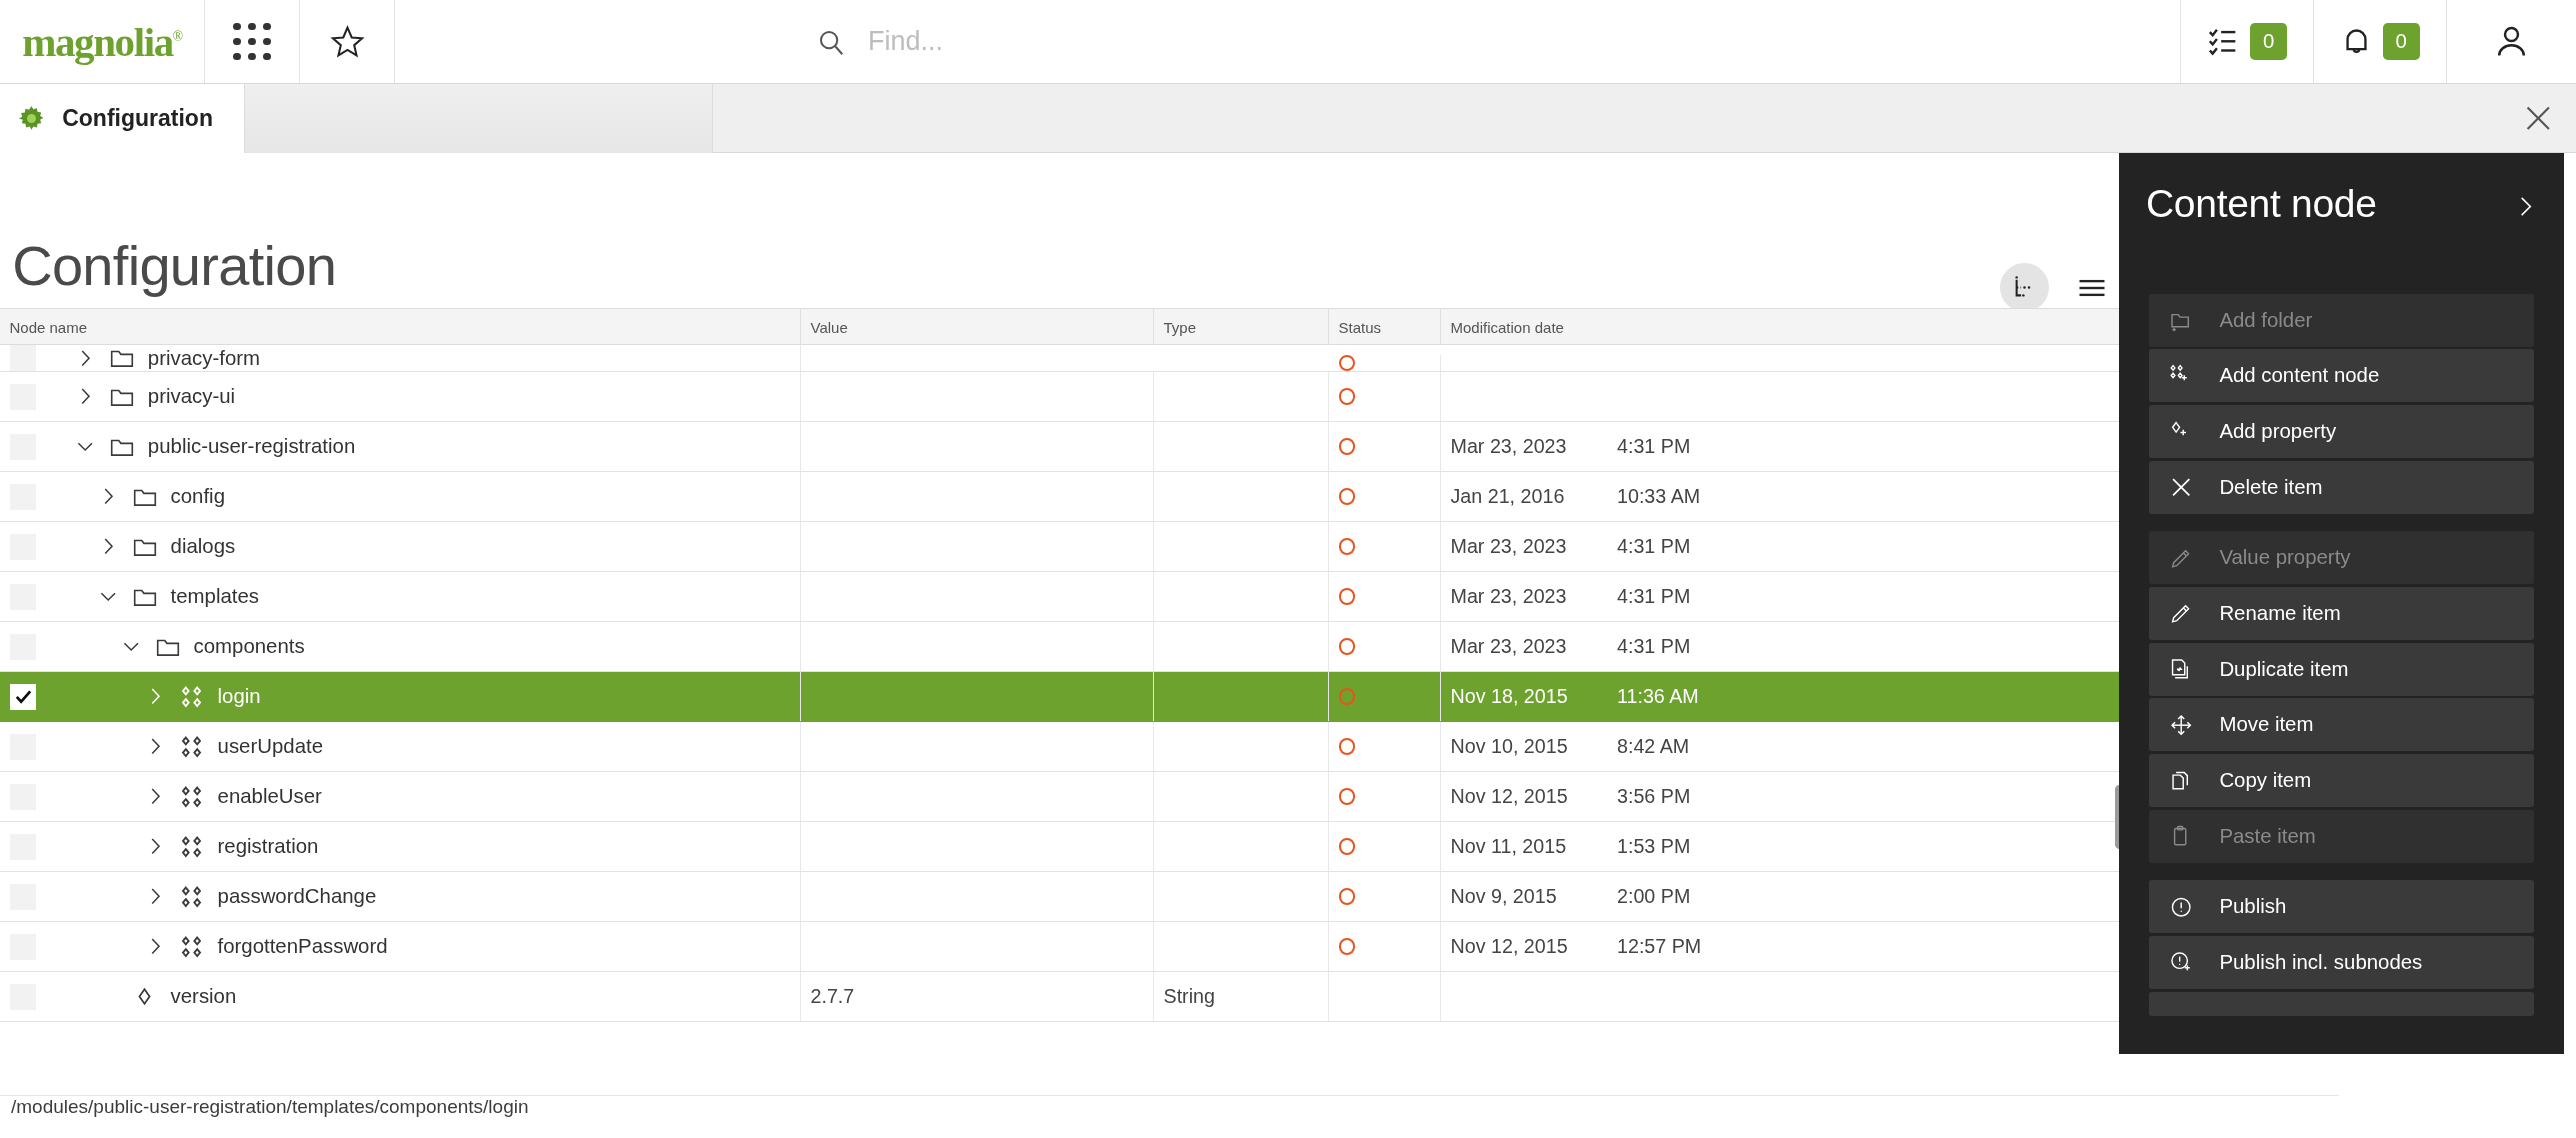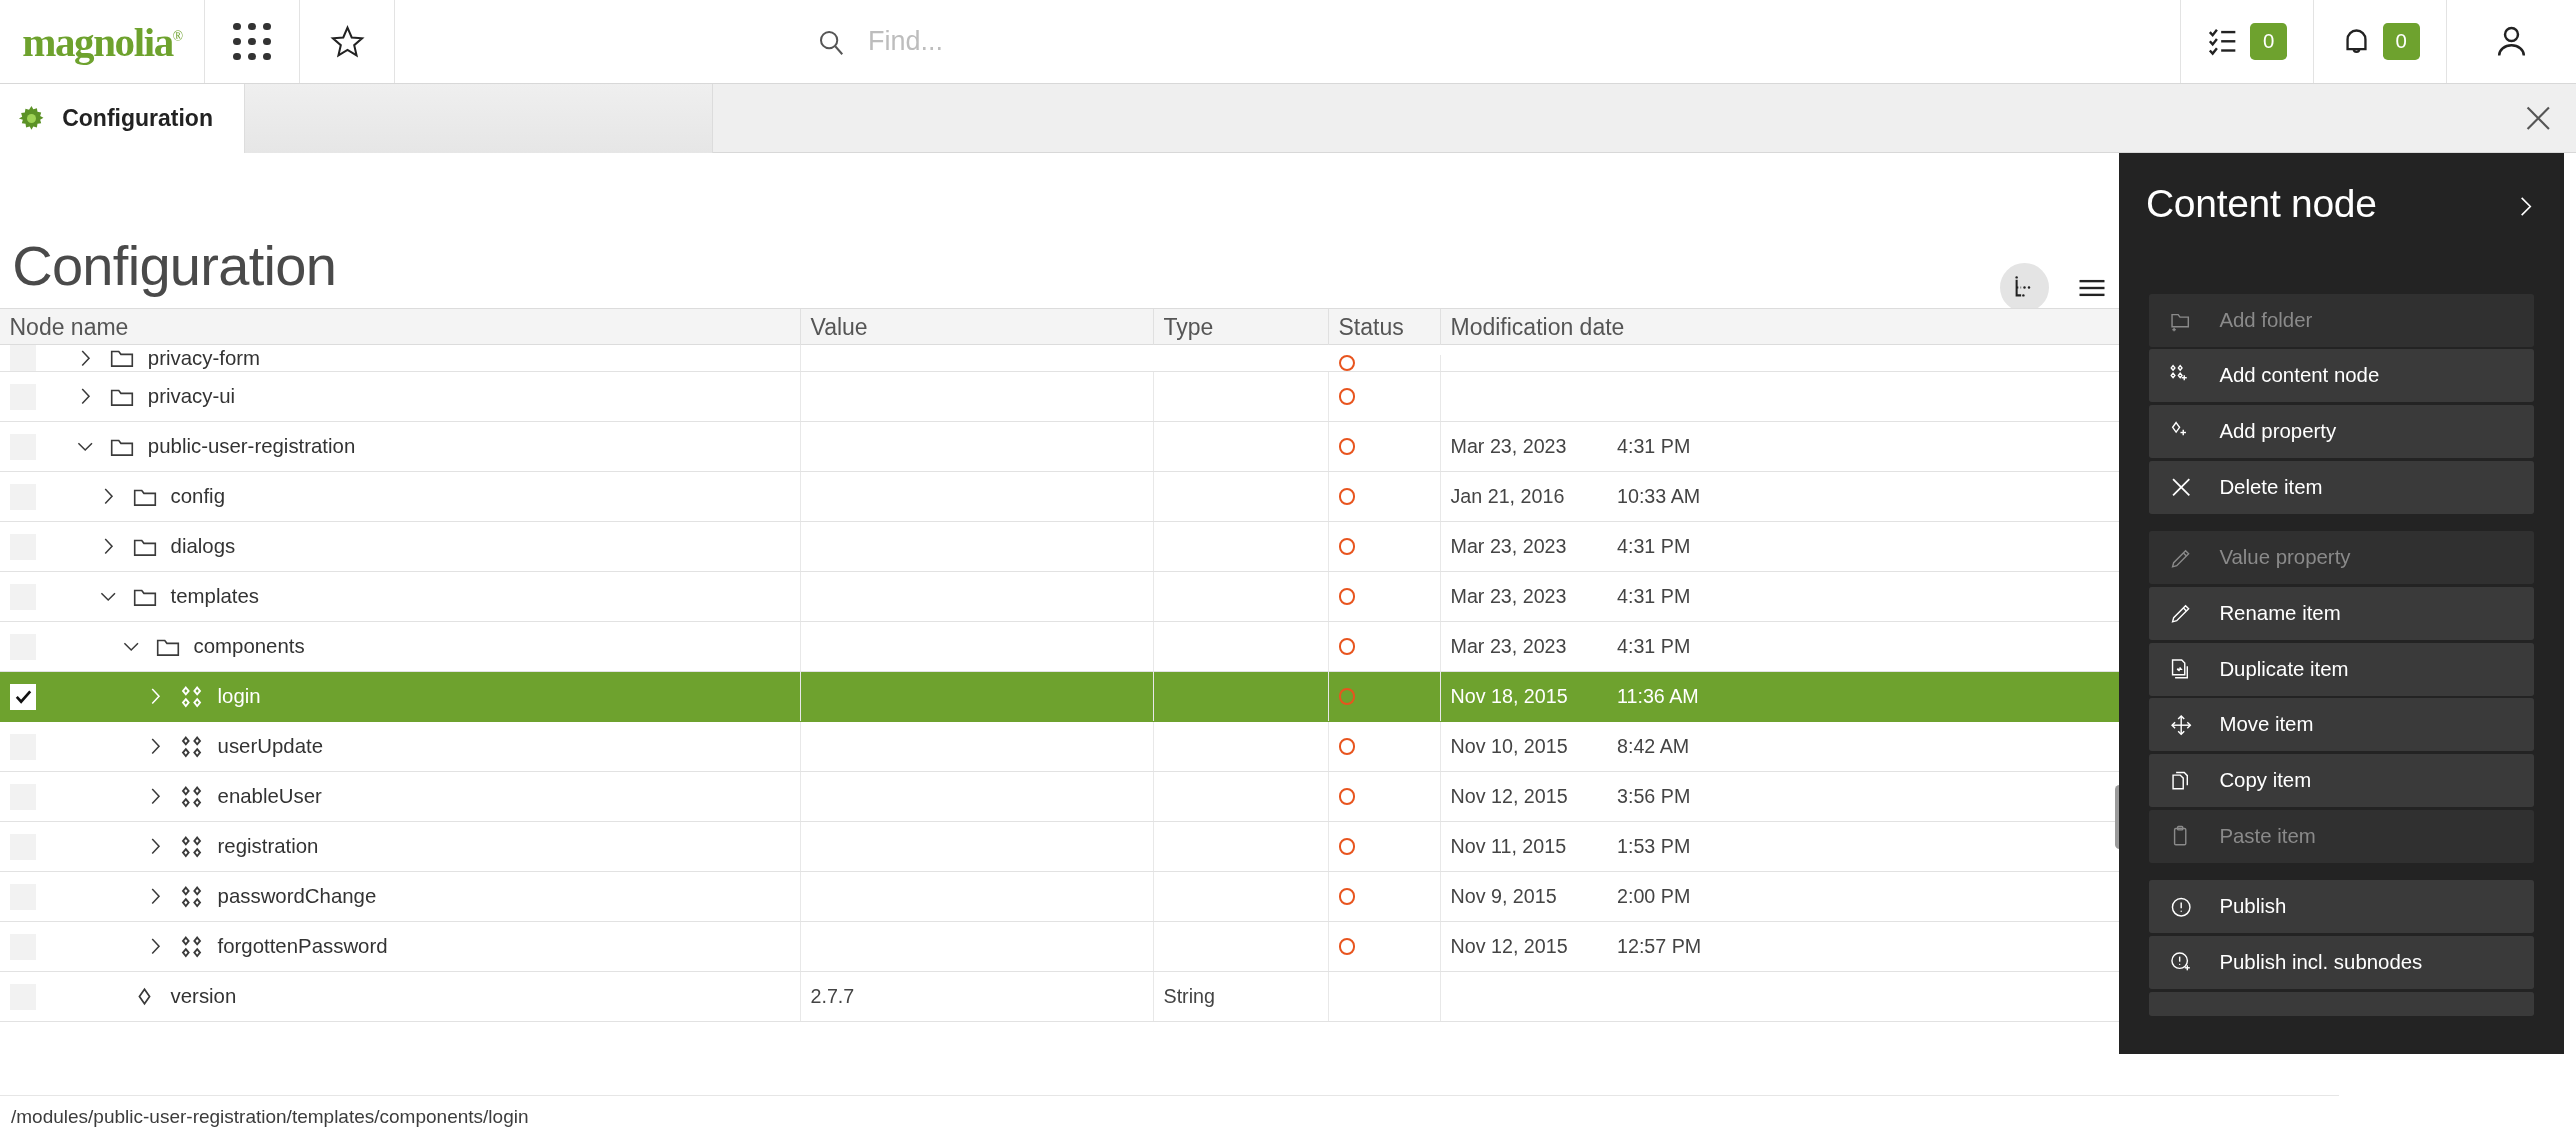--- a/index.html
+++ b/index.html
@@ -102,21 +102,21 @@
     width: 2131px; height: 787px;
     overflow: hidden;
   }
   .grid-head {
     display: flex; height: 37px;
     background: #f4f4f4;
     border-top: 0.7px solid #dcdcdc;
     border-bottom: 0.7px solid #dcdcdc;
   }
   .gh {
-    font-size: 23px; color: #555; display: flex; align-items: center;
+    font-size: 15px; color: #555; display: flex; align-items: center;
     padding-left: 9.5px; border-right: 0.7px solid #e0e0e0;
     height: 37px;
   }
   .gh:last-child { border-right: none; }
   .c-name  { width: 801px; }
   .c-value { width: 353px; }
   .c-type  { width: 175px; }
   .c-status{ width: 112px; }
   .c-date  { flex: 1; }
 
@@ -187,21 +187,21 @@
   .vthumb {
     position: absolute; left: 2.7px; top: 438px;
     width: 9.5px; height: 64px; background: #9a9a9a; border-radius: 4.8px;
   }
 
   
   .footer {
     position: absolute; left: 0; top: 1095px;
     width: 2339px; height: 43px;
     background: #ffffff; border-top: 0.7px solid #e6e6e6;
-    display:flex; align-items:center; padding-left: 11px;
+    display:flex; align-items:flex-start; padding-left: 11px;
   }
   .footer-path { font-size: 19px; color: #3c3c3c; }
 
   
   .panel {
     position: absolute; right: 12px; top: 153px;
     width: 445px; height: 901px;
     background: #232323;
     overflow: hidden;
   }

